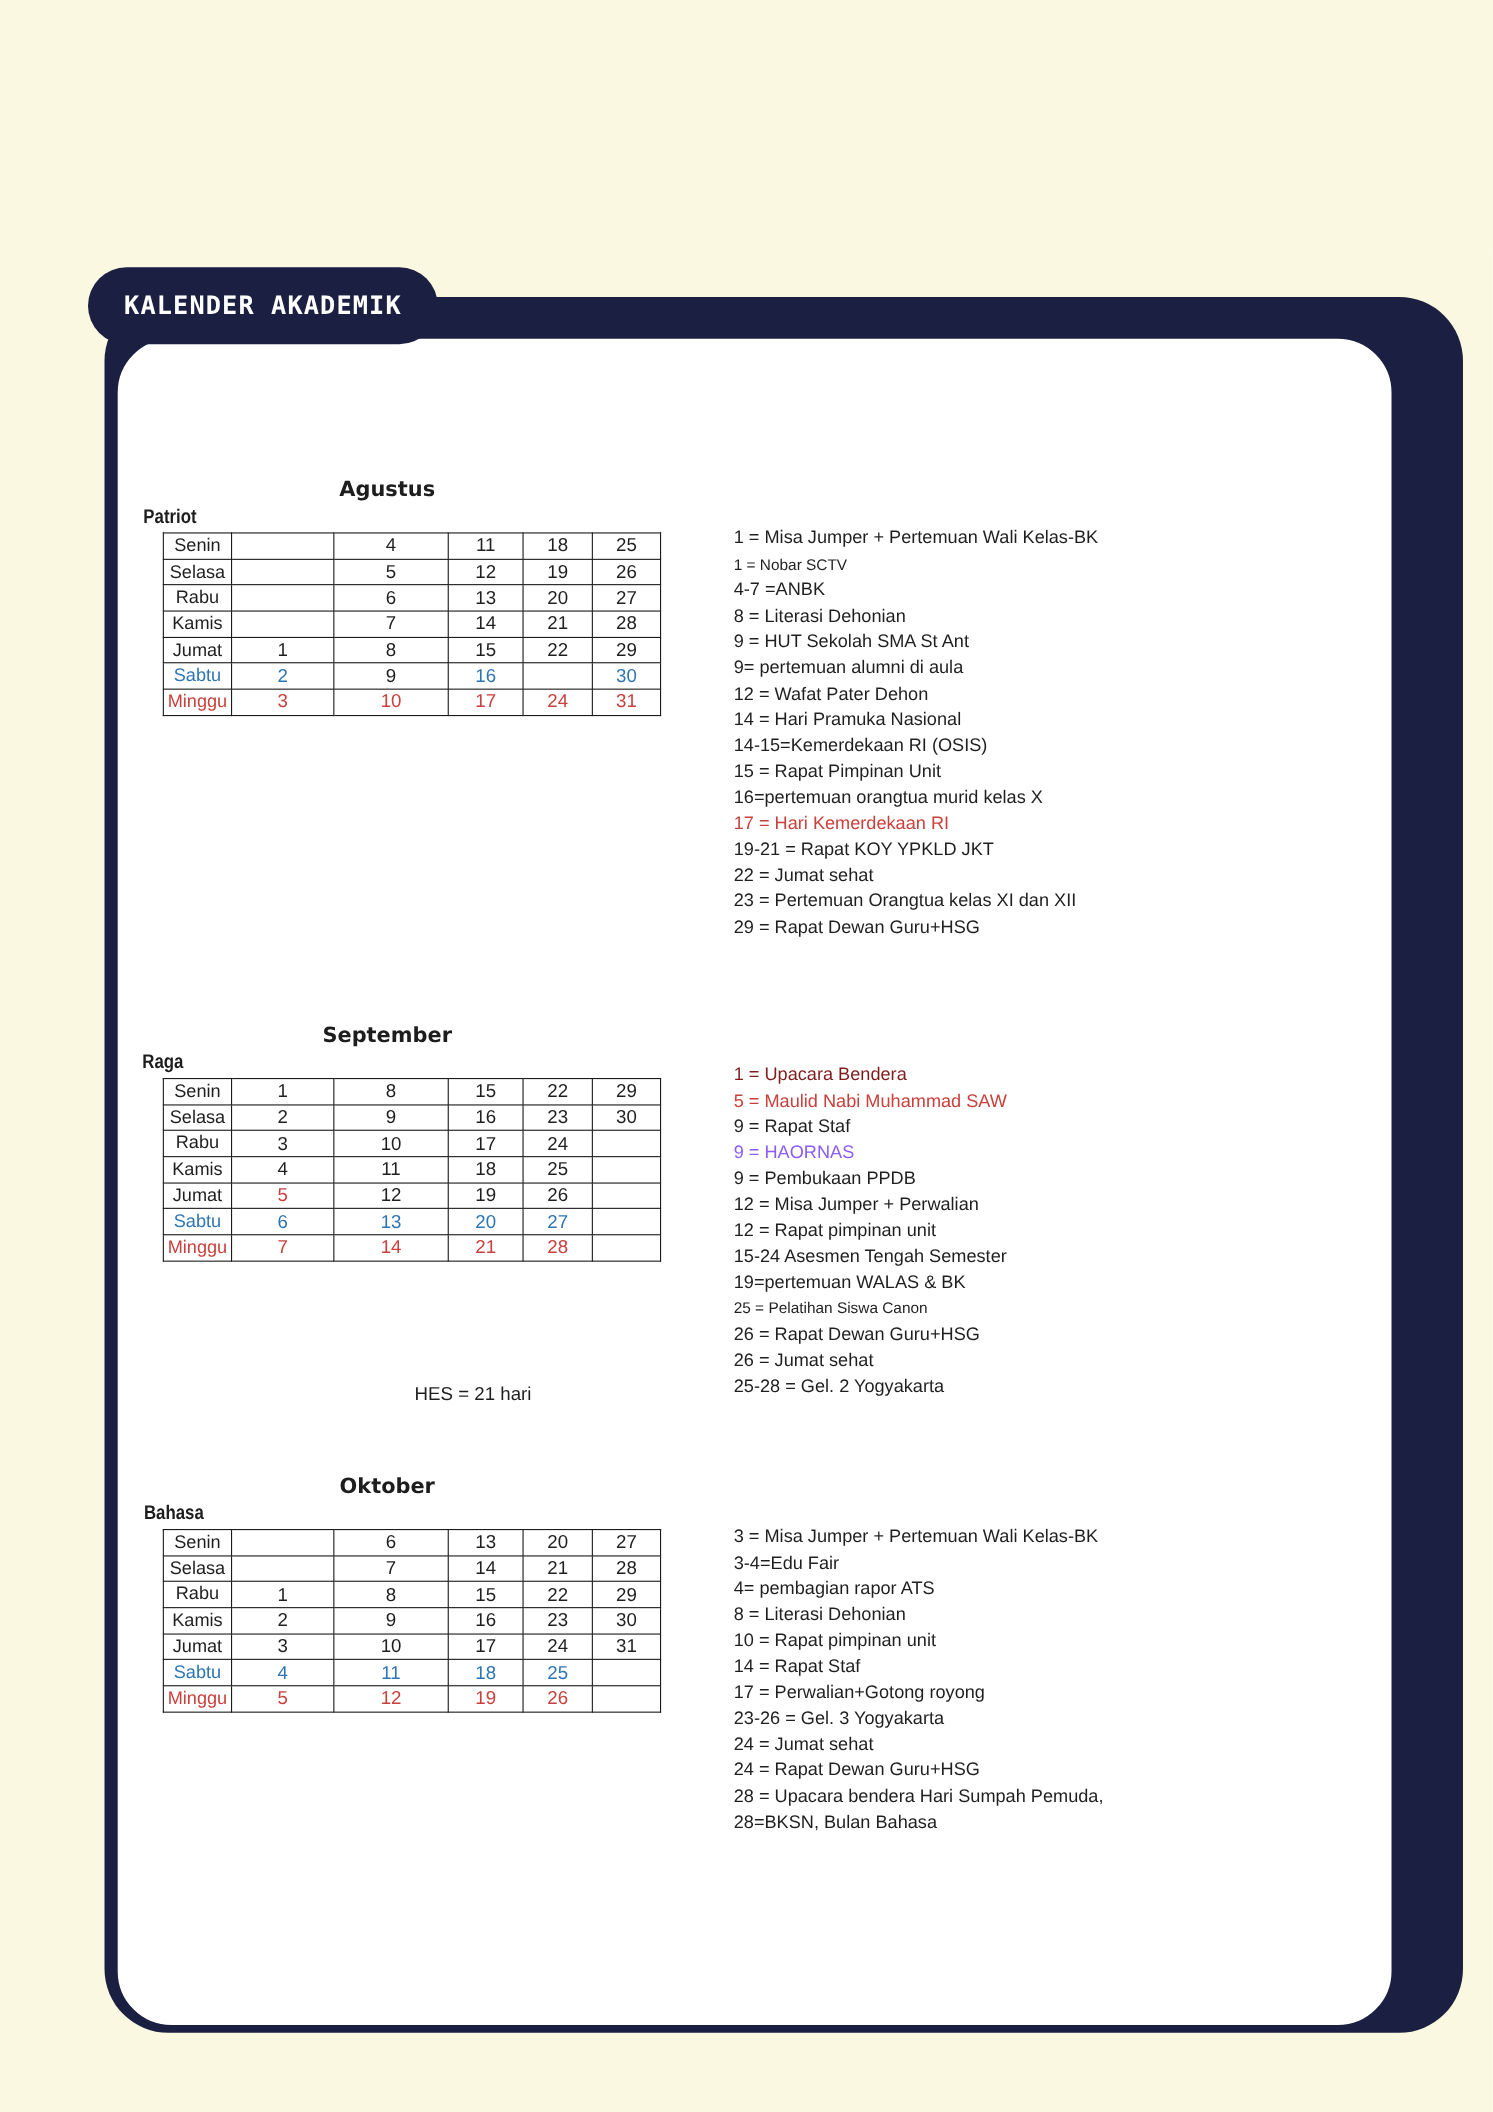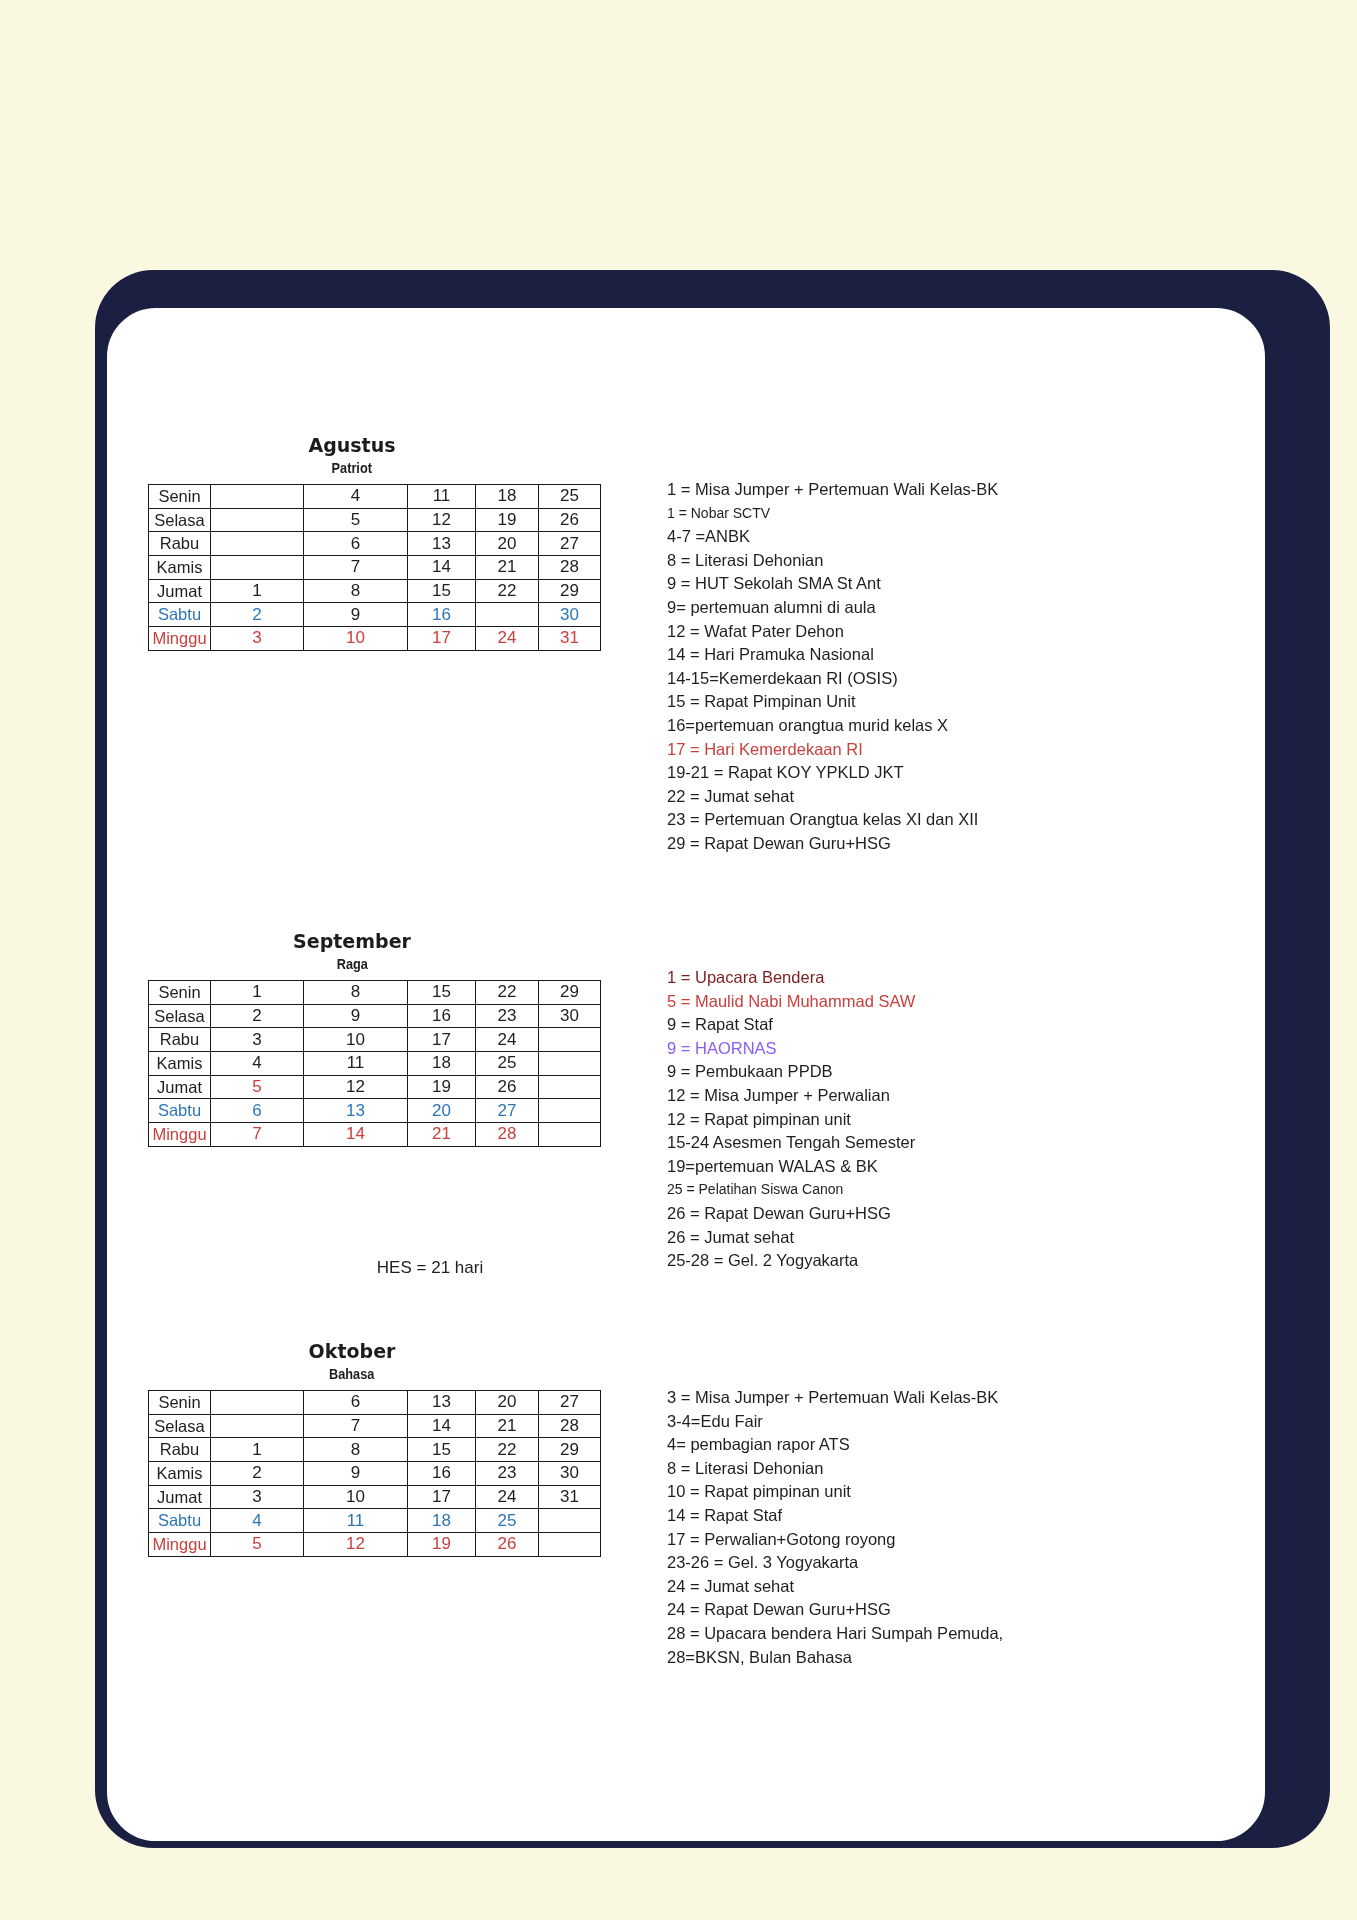--- a/index.html
+++ b/index.html
@@ -44,22 +44,22 @@
   .month{position:absolute;left:148px;width:900px;z-index:4;}
   .month-aug{top:434px;}
   .month-sep{top:930px;}
   .month-okt{top:1340px;}
 
   .month-title{
     position:absolute;left:-22px;top:0;width:452px;text-align:center;
     font-family:"DejaVu Sans",sans-serif;font-weight:bold;font-size:19px;color:#1d1d1d;
   }
   .month-theme{
-    position:absolute;left:-22px;top:25px;width:452px;text-align:center;
-    font-weight:bold;font-size:15px;color:#1d1d1d;
+    position:absolute;left:-22px;top:25px;width:452px;
+    font-weight:bold;font-size:18px;color:#1d1d1d;
   }
   .month-theme span{display:inline-block;transform:scaleX(.85);}
 
   table.cal{
     position:absolute;left:0;top:50px;width:452px;
     border-collapse:collapse;table-layout:fixed;
   }
   table.cal td{
     border:1px solid #1a1a1a;height:22.7px;padding:0;
     text-align:center;vertical-align:middle;
@@ -79,20 +79,23 @@
     position:absolute;left:56px;top:328px;width:452px;text-align:center;
     font-size:17px;color:#1f1f1f;
   }
 </style>
 </head>
 <body>
 
 <div id="page">
 
 
+  <div class="badge">
+    <span>KALENDER AKADEMIK</span>
+  </div>
 
   <div class="backing"></div>
   <div class="main-card"></div>
 
   <div class="month month-aug">
     <div class="month-title">Agustus</div>
     <div class="month-theme"><span>Patriot</span></div>
     <table class="cal">
       <colgroup>
           <col style="width:62px">

